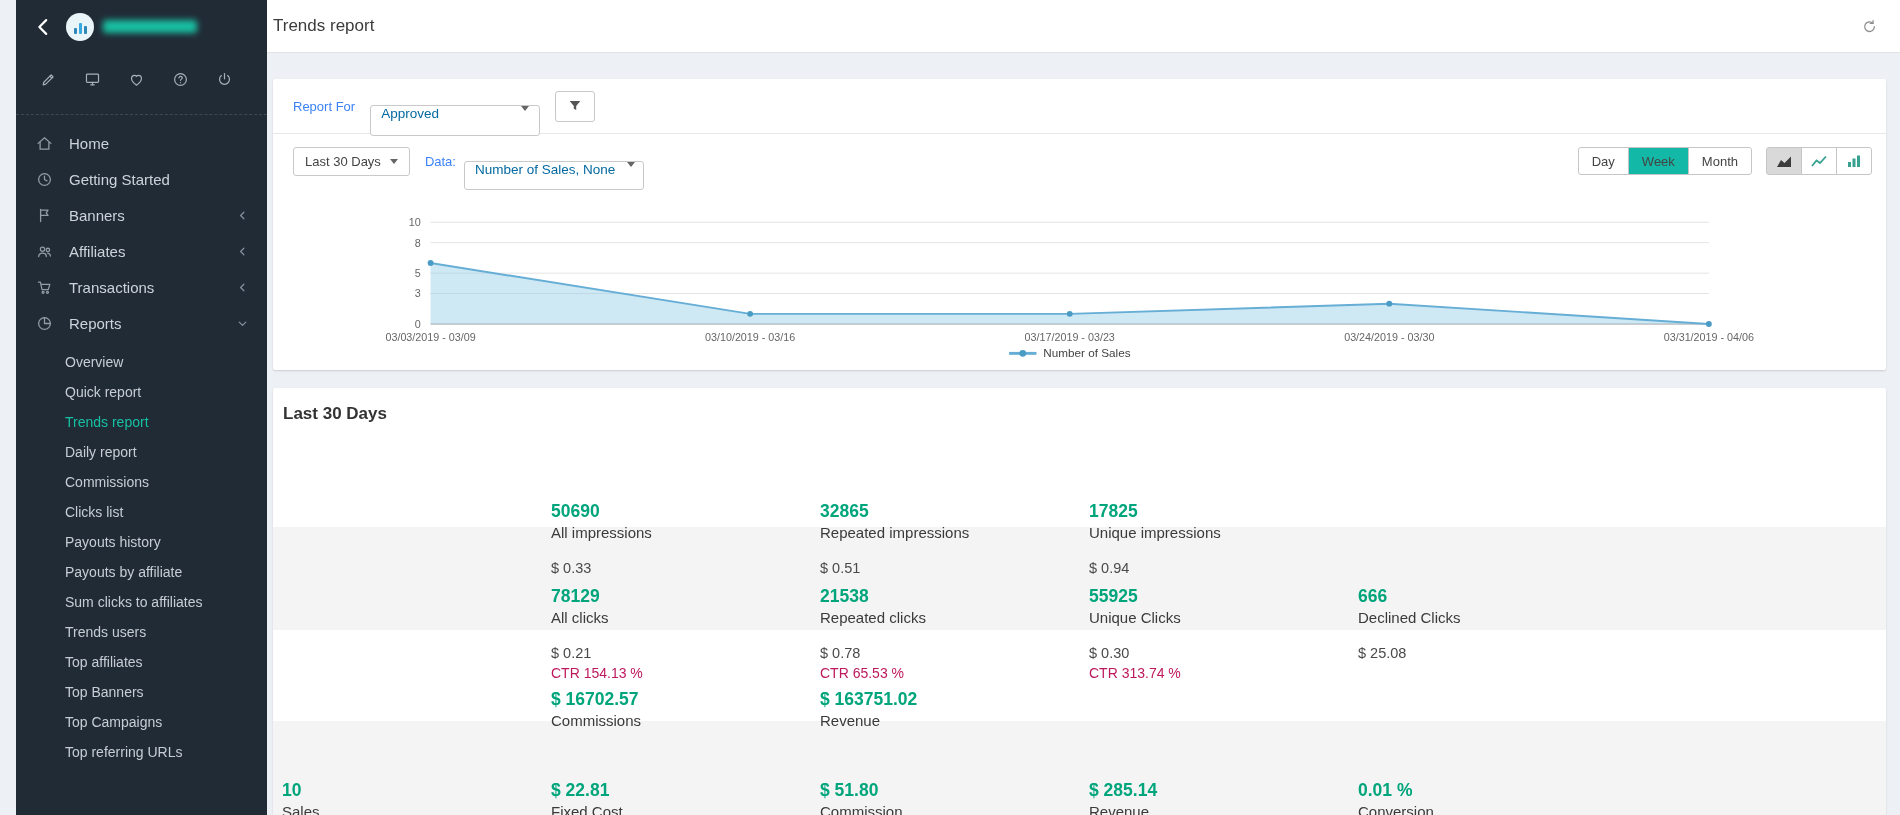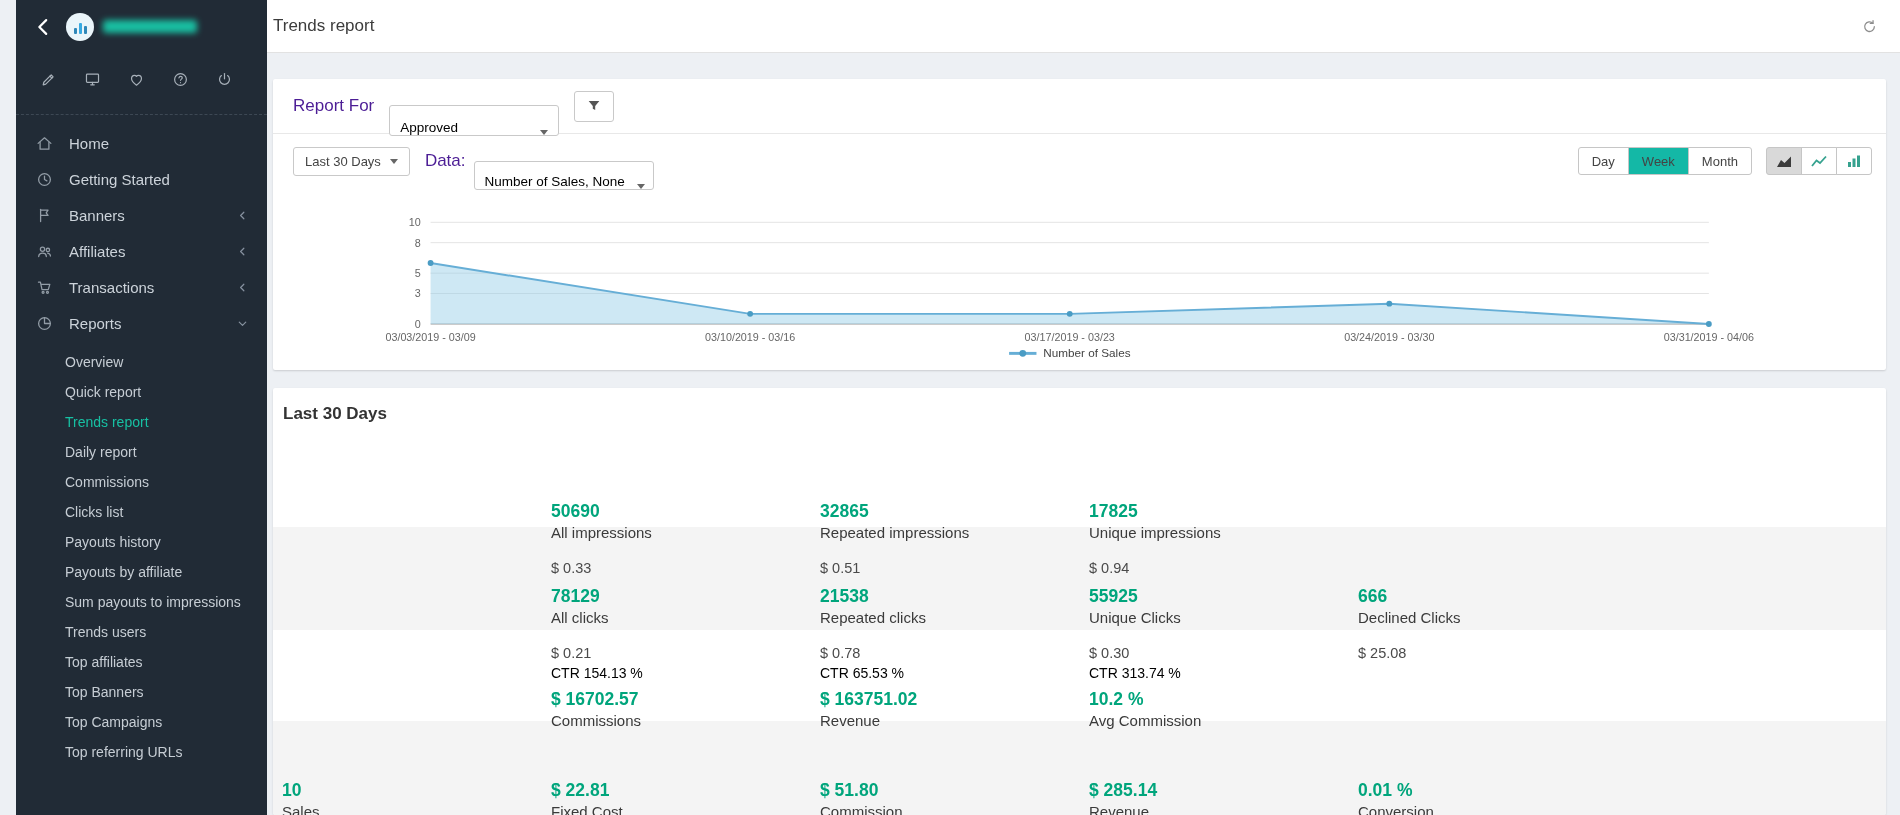--- a/index.html
+++ b/index.html
@@ -41,23 +41,23 @@
             border-bottom:1px solid #e2e2e2; display:flex; align-items:center; z-index:2; }
   .page-title { margin-left:22px; font-size:17px; color:#3c3c3c; }
   .refresh { margin-left:auto; margin-right:22px; color:#8d8d8d; cursor:pointer; display:flex; }
 
   
   .main { position:absolute; left:251px; top:53px; right:0; bottom:0;
           padding:26px 14px 0 22px; overflow:hidden; }
   .card { background:#fff; box-shadow:0 1px 2px rgba(0,0,0,.15); border-radius:2px; }
 
   .rowA { height:54px; display:flex; align-items:center; padding:0 20px; gap:15px; }
-  .lab { font-size:17px; color:#4c1d95; }
+  .lab { font-size:13px; color:#3b82f6; }
   .select { height:31px; border:1px solid #c9c9c9; border-radius:3px; background:#fff;
-            display:flex; align-items:flex-end; padding:0 10px; font-size:13.5px; color:#000000; cursor:pointer;margin-top:28px; }
+            display:flex; align-items:flex-start; padding:0 10px; font-size:13.5px; color:#0369a1; cursor:pointer;margin-top:28px; }
   .sel-text { flex:1; white-space:nowrap; }
   .caret { width:0; height:0; border-left:4px solid transparent; border-right:4px solid transparent;
            border-top:5px solid #666; margin-left:12px; flex:none; }
   .sel-reportfor { width:170px; }
   .sel-data { width:180px; }
   .icon-btn { width:40px; height:31px; border:1px solid #c9c9c9; border-radius:3px; background:#fff;
               display:flex; align-items:center; justify-content:center; color:#555; cursor:pointer; }
   .rowA-divider { border-bottom:1px solid #e8e8e8; }
 
   .rowB { height:54px; display:flex; align-items:center; padding:0 14px 0 20px; }
@@ -84,21 +84,21 @@
   
   .card-stats { margin-top:18px; height:427px; overflow:hidden; }
   .stats-title { font-size:17px; font-weight:bold; color:#333; padding:16px 0 0 10px; height:54px; }
   .stat-row { display:grid; grid-template-columns:269px 269px 269px 269px 1fr; padding-left:9px; }
   .stat-row.shade { background:#f4f4f4; }
   .r1 { height:85px; } .r2 { height:103px; } .r3 { height:91px; } .r4 { height:100px; }
   .cell { padding-top:14px; }
   .val { font-size:17.5px; font-weight:bold; color:var(--stat-green,#00a57c); line-height:22px;margin-top:44px; }
   .lblx { font-size:15px; color:#3a3a3a; line-height:21px; }
   .money { font-size:14.5px; color:#4a4a4a; margin-top:16px; line-height:18px; }
-  .ctr { font-size:14px; color:#000000; margin-top:3px; line-height:17px; }
+  .ctr { font-size:14px; color:#be185d; margin-top:3px; line-height:17px; }
   .avg { font-size:14px; color:#8a8a8a; margin-top:10px; line-height:17px; }
   .money:empty,.ctr:empty,.avg:empty { display:none; }
 </style>
 </head>
 <body>
 
 <aside class="sidebar">
   <div class="sb-top">
     <span class="back">
       <svg width="22" height="22" viewBox="0 0 24 24" fill="none" stroke="#fff" stroke-width="2.4" stroke-linecap="round" stroke-linejoin="round">
@@ -232,21 +232,21 @@
 
   <nav class="submenu">
     <div class="sub-item">Overview</div>
     <div class="sub-item">Quick report</div>
     <div class="sub-item active">Trends report</div>
     <div class="sub-item">Daily report</div>
     <div class="sub-item">Commissions</div>
     <div class="sub-item">Clicks list</div>
     <div class="sub-item">Payouts history</div>
     <div class="sub-item">Payouts by affiliate</div>
-    <div class="sub-item">Sum payouts to impressions</div>
+    <div class="sub-item">Sum clicks to affiliates</div>
     <div class="sub-item">Trends users</div>
     <div class="sub-item">Top affiliates</div>
     <div class="sub-item">Top Banners</div>
     <div class="sub-item">Top Campaigns</div>
     <div class="sub-item">Top referring URLs</div>
   </nav>
 </aside>
 
 <header class="header">
   <div class="page-title">Trends report</div>
@@ -393,24 +393,20 @@
     <div class="stat-row r3">
       <div class="cell"></div>
       <div class="cell">
         <div class="val">$ 16702.57</div>
         <div class="lblx">Commissions</div>
       </div>
       <div class="cell">
         <div class="val">$ 163751.02</div>
         <div class="lblx">Revenue</div>
       </div>
-      <div class="cell">
-        <div class="val">10.2 %</div>
-        <div class="lblx">Avg Commission</div>
-      </div>
     </div>
 
     <div class="stat-row r4 shade">
       <div class="cell">
         <div class="val">10</div>
         <div class="lblx">Sales</div>
       </div>
       <div class="cell">
         <div class="val">$ 22.81</div>
         <div class="lblx">Fixed Cost</div>

